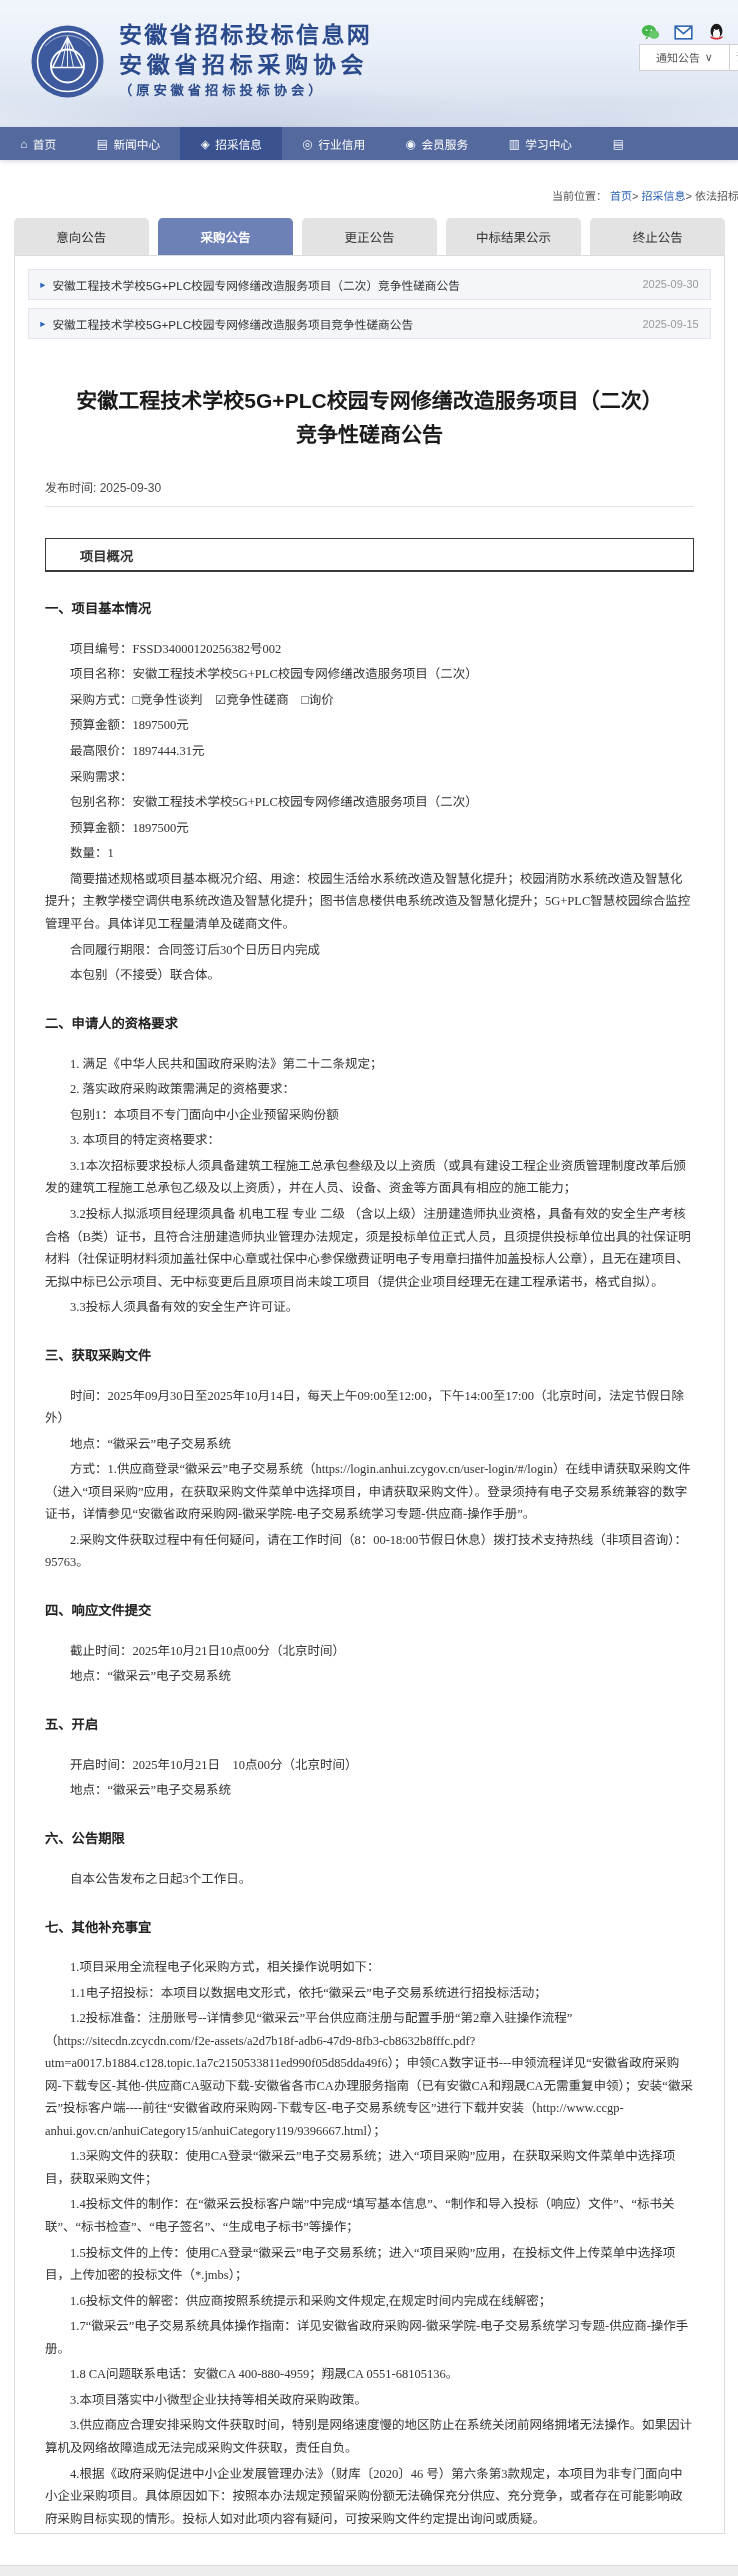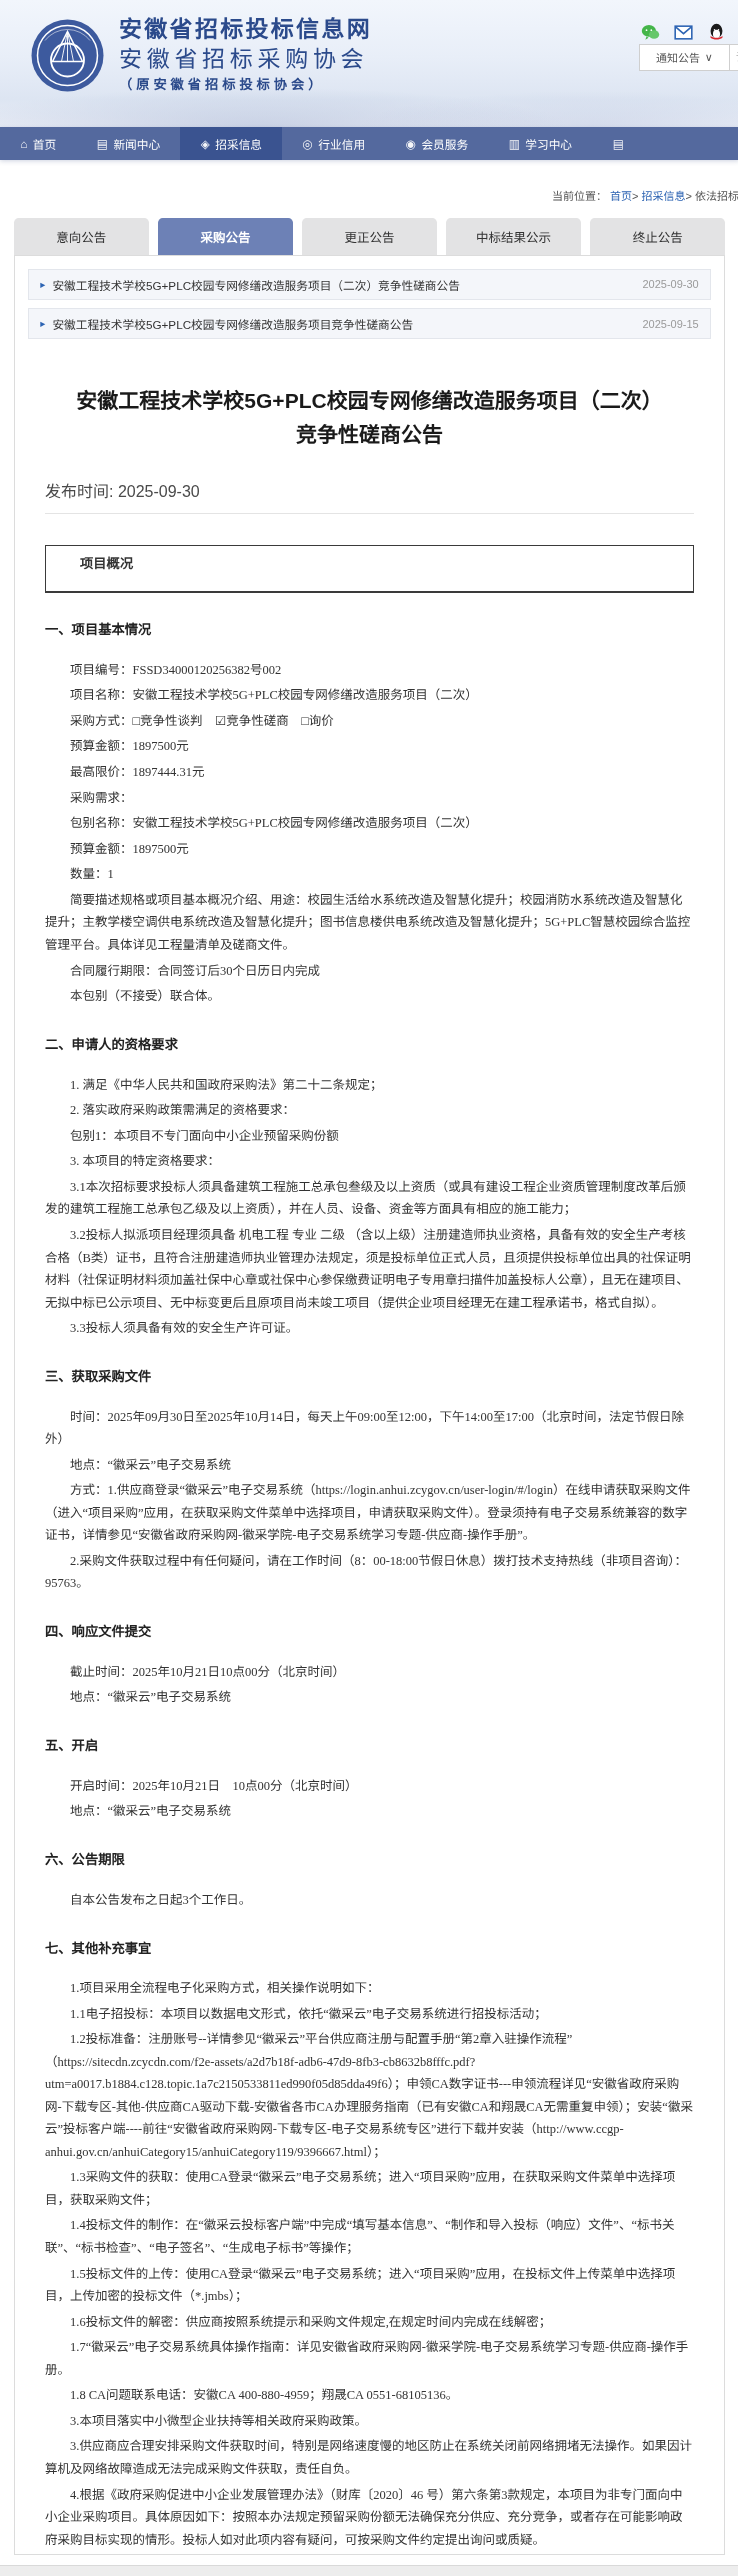--- a/index.html
+++ b/index.html
@@ -6,25 +6,25 @@
   html,body { background:#fff; }
   body { font-family:"Liberation Sans","DejaVu Sans",sans-serif; }
   .page { position:relative; width:739px; height:2576px; margin:0 auto; overflow:hidden; background:#fff; }
 
   
   .site-header { position:relative; height:127px;
     background:linear-gradient(180deg,#f2f6fc 0%,#e8eef8 45%,#dde5f2 78%,#e9edf6 100%); overflow:hidden; }
   .site-header::after { content:""; position:absolute; left:0; right:0; bottom:0; height:47px;
     background:radial-gradient(60% 120% at 35% 100%, rgba(120,140,185,.28) 0%, rgba(120,140,185,0) 70%),
                radial-gradient(45% 110% at 80% 100%, rgba(140,158,200,.22) 0%, rgba(140,158,200,0) 70%); }
-  .brand { position:absolute; left:30px; top:16px; display:flex; align-items:center; gap:14px; }
+  .brand { position:absolute; left:30px; top:22px; display:flex; align-items:center; gap:14px; }
   .logo { width:75px; height:75px; flex:0 0 auto; }
   .brand-text { color:#2b4a8b; font-family:"Liberation Serif","DejaVu Serif",serif; }
   .brand-line1 { font-size:23px; font-weight:bold; letter-spacing:2.3px; line-height:1.25; }
-  .brand-line2 { font-size:23px; font-weight:normal; letter-spacing:4.7px; line-height:1.3; }
+  .brand-line2 { font-size:23px; font-weight:bold; letter-spacing:4.7px; line-height:1.3; }
   .brand-line3 { font-size:13.3px; font-weight:bold; letter-spacing:3.9px; line-height:1.5; }
   .header-right-icons { position:absolute; left:641px; top:23.4px; display:flex; gap:14px; align-items:center; }
   .header-right-icons svg { display:block; }
   .search-bar { position:absolute; left:639px; top:44px; display:flex; height:26.6px; width:234px; }
   .search-cat { display:flex; align-items:center; gap:4.7px; padding:0 16px; background:#fff;
     border:0.8px solid #cfcfcf; color:#555; font-size:11px; white-space:nowrap; cursor:pointer; }
   .search-input { width:156px; border:0.8px solid #cfcfcf; border-left:none; padding:0 6.3px; font-size:11px; color:#333; }
   .search-input::placeholder { color:#aaa; }
 
   
@@ -50,26 +50,26 @@
   .ann-list { padding:12.5px 13.3px 3.1px 13.3px; }
   .ann-item { display:flex; align-items:center; background:#f4f6fa; border:0.8px solid #e3e6ec;
     height:31px; padding:0 11px; margin-bottom:8.6px; cursor:pointer; }
   .ann-arrow { color:#2d64b3; font-size:10.2px; margin-right:7px; }
   .ann-title { flex:1; font-size:11.7px; color:#333; overflow:hidden; white-space:nowrap; text-overflow:ellipsis; }
   .ann-date { color:#9a9a9a; font-size:11px; margin-left:20px; }
 
   .article { padding:0 30px; }
   .article-title { margin:33px 23.4px 0 23.4px; text-align:center; font-size:21px; font-weight:bold;
     color:#1a1a1a; line-height:1.6; }
-  .publish-time { margin-top:26.6px; font-size:16px; color:#4a4a4a; }
+  .publish-time { margin-top:26.6px; font-size:12px; color:#4a4a4a; }
   .article-divider { border:none; border-top:0.8px solid #e4e4e4; margin:11px 0 0 0; }
 
   .doc { font-family:"Liberation Serif","DejaVu Serif",serif; color:#333; font-size:12.5px; }
   .overview-box { border:1.6px solid #3a3a3a; margin:31px 0 6.3px 0; }
-  .overview-head { border-bottom:1.6px solid #3a3a3a; padding:7px 11px 19px 34px; font-weight:bold; font-size:13.3px;font-family:Liberation Mono, monospace; }
+  .overview-head { border-bottom:1.6px solid #3a3a3a; padding:7px 11px 5px 34px; font-weight:bold; font-size:13.3px;font-family:Liberation Mono, monospace; }
   .overview-body { padding:7.8px 11px 11px 11px; line-height:1.85; text-indent:2em; }
   .overview-body .u { text-decoration:underline; }
 
   .doc h3 { font-family:"Liberation Sans","DejaVu Sans",sans-serif; font-size:13.3px; color:#222;
     margin:26.6px 0 20.3px 0; font-weight:bold; }
   .doc p { line-height:1.8; margin:3.1px 0; text-indent:2em; }
 
   
   .site-footer { position:absolute; left:0; bottom:0; width:739px; height:11px;
     background:#ededed; border-top:0.8px solid #d9d9d9; }

